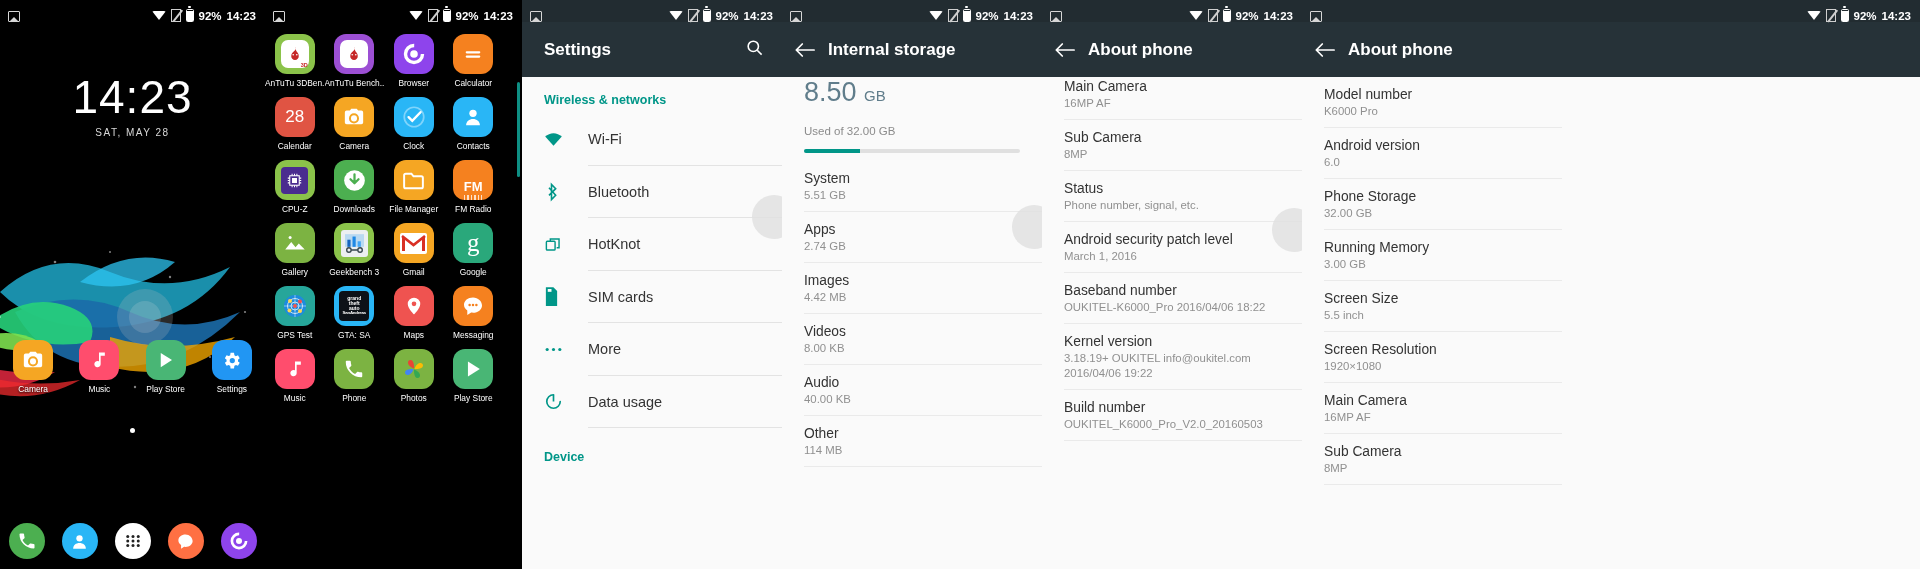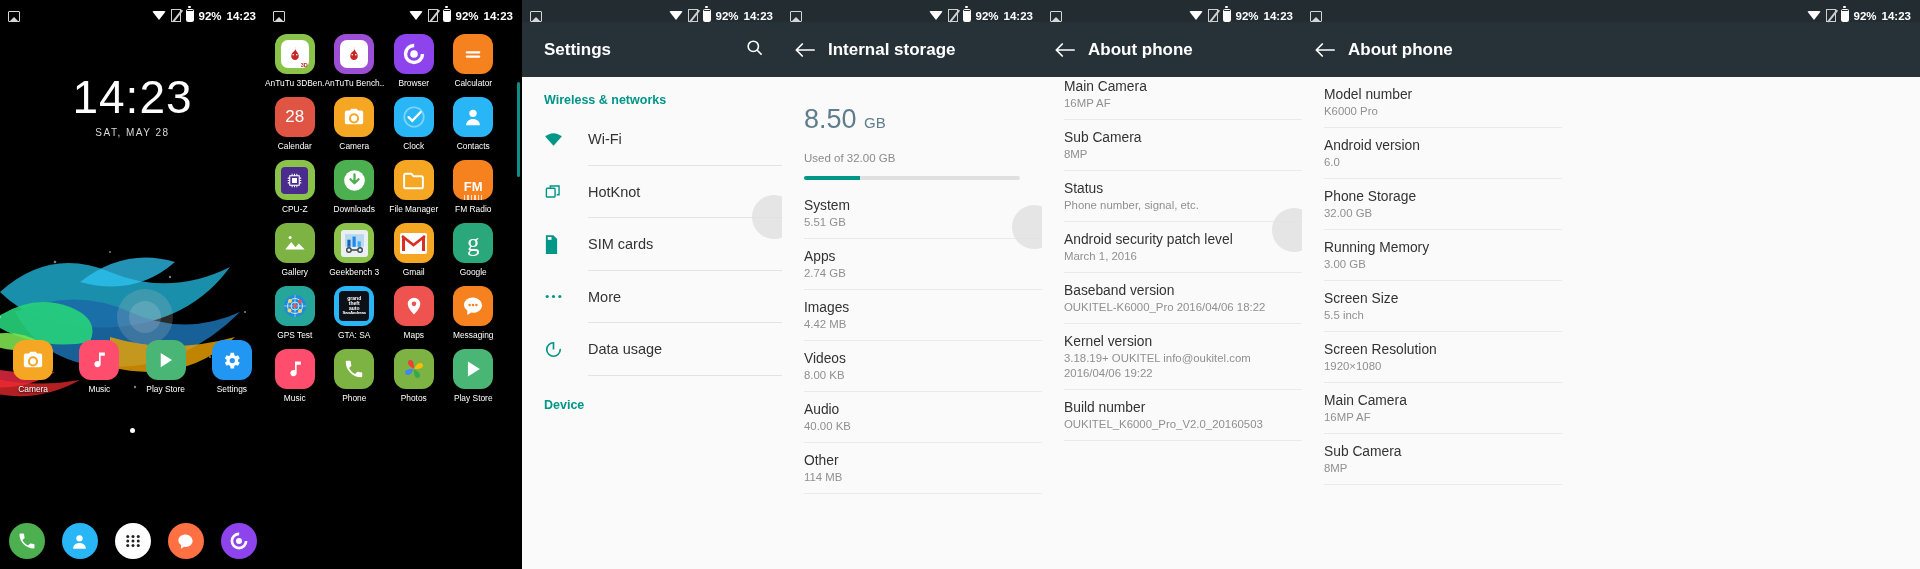--- a/index.html
+++ b/index.html
@@ -58,21 +58,21 @@
   .appbar .title { font-size:17px; font-weight:bold; }
   .back { width:46px; display:flex; align-items:center; justify-content:center; font-size:21px; }
   .search-ic { margin-left:auto; margin-right:18px; }
 
   .sec-head { padding:16px 0 6px 22px; color:#009688; font-size:12.5px; font-weight:bold; }
   .srow { display:flex; align-items:center; height:52.5px; padding-left:22px; position:relative; }
   .srow .s-ic { width:44px; color:#009688; display:flex; align-items:center; }
   .srow .s-lb { font-size:14.5px; color:#333; }
   .srow::after { content:""; position:absolute; left:66px; right:0; bottom:0; height:1px; background:#e3e3e3; }
 
-  .stor-head { padding:27px 22px 6px; }
+  .stor-head { padding:0 22px 6px; }
   .stor-num { font-size:27px; color:#607d8b; font-weight:300; }
   .stor-num span { font-size:15px; }
   .stor-sub { font-size:11.5px; color:#8b8b8b; margin-top:17px; }
   .bar { margin-top:12px; height:3.5px; background:#e0e0e0; border-radius:2px; overflow:hidden; }
   .bar i { display:block; height:100%; background:#009688; }
 
   .lrow { padding:10px 22px 9px; position:relative; }
   .lrow .k { font-size:13.8px; color:#333; }
   .lrow .v { font-size:11.4px; color:#909090; margin-top:2px; line-height:1.32; }
   .lrow::after { content:""; position:absolute; left:22px; right:0; bottom:0; height:1px; background:#eaeaea; }
@@ -510,20 +510,28 @@
 
   <div class="srow">
     <div class="s-ic">
       <svg width="19" height="15" viewBox="0 0 24 18" fill="#009688">
           <path d="M12 17L1.5 5.2C4.4 2.6 8.1 1 12 1s7.6 1.6 10.5 4.2z"></path>
         </svg>
     </div>
     <div class="s-lb">Wi-Fi</div>
   </div>
 
+  <div class="srow">
+    <div class="s-ic">
+      <svg width="15" height="20" viewBox="0 0 16 24" fill="none" stroke="#009688" stroke-width="1.9">
+          <path d="M5 7l8 9-5 5V3l5 5-8 8"></path>
+        </svg>
+    </div>
+    <div class="s-lb">Bluetooth</div>
+  </div>
 
   <div class="srow">
     <div class="s-ic">
       <svg width="19" height="19" viewBox="0 0 24 24" fill="none" stroke="#009688" stroke-width="1.8">
           <rect x="3" y="8" width="11" height="11" rx="1"></rect>
           <path d="M8 8V5h11v11h-3"></path>
         </svg>
     </div>
     <div class="s-lb">HotKnot</div>
   </div>
@@ -659,21 +667,21 @@
   </div>
   <div class="lrow">
     <div class="k">Status</div>
     <div class="v">Phone number, signal, etc.</div>
   </div>
   <div class="lrow">
     <div class="k">Android security patch level</div>
     <div class="v">March 1, 2016</div>
   </div>
   <div class="lrow">
-    <div class="k">Baseband version</div>
+    <div class="k">Baseband number</div>
     <div class="v">OUKITEL-K6000_Pro 2016/04/06 18:22</div>
   </div>
   <div class="lrow">
     <div class="k">Kernel version</div>
     <div class="v">3.18.19+ OUKITEL info@oukitel.com 2016/04/06 19:22</div>
   </div>
   <div class="lrow">
     <div class="k">Build number</div>
     <div class="v">OUKITEL_K6000_Pro_V2.0_20160503</div>
   </div>

